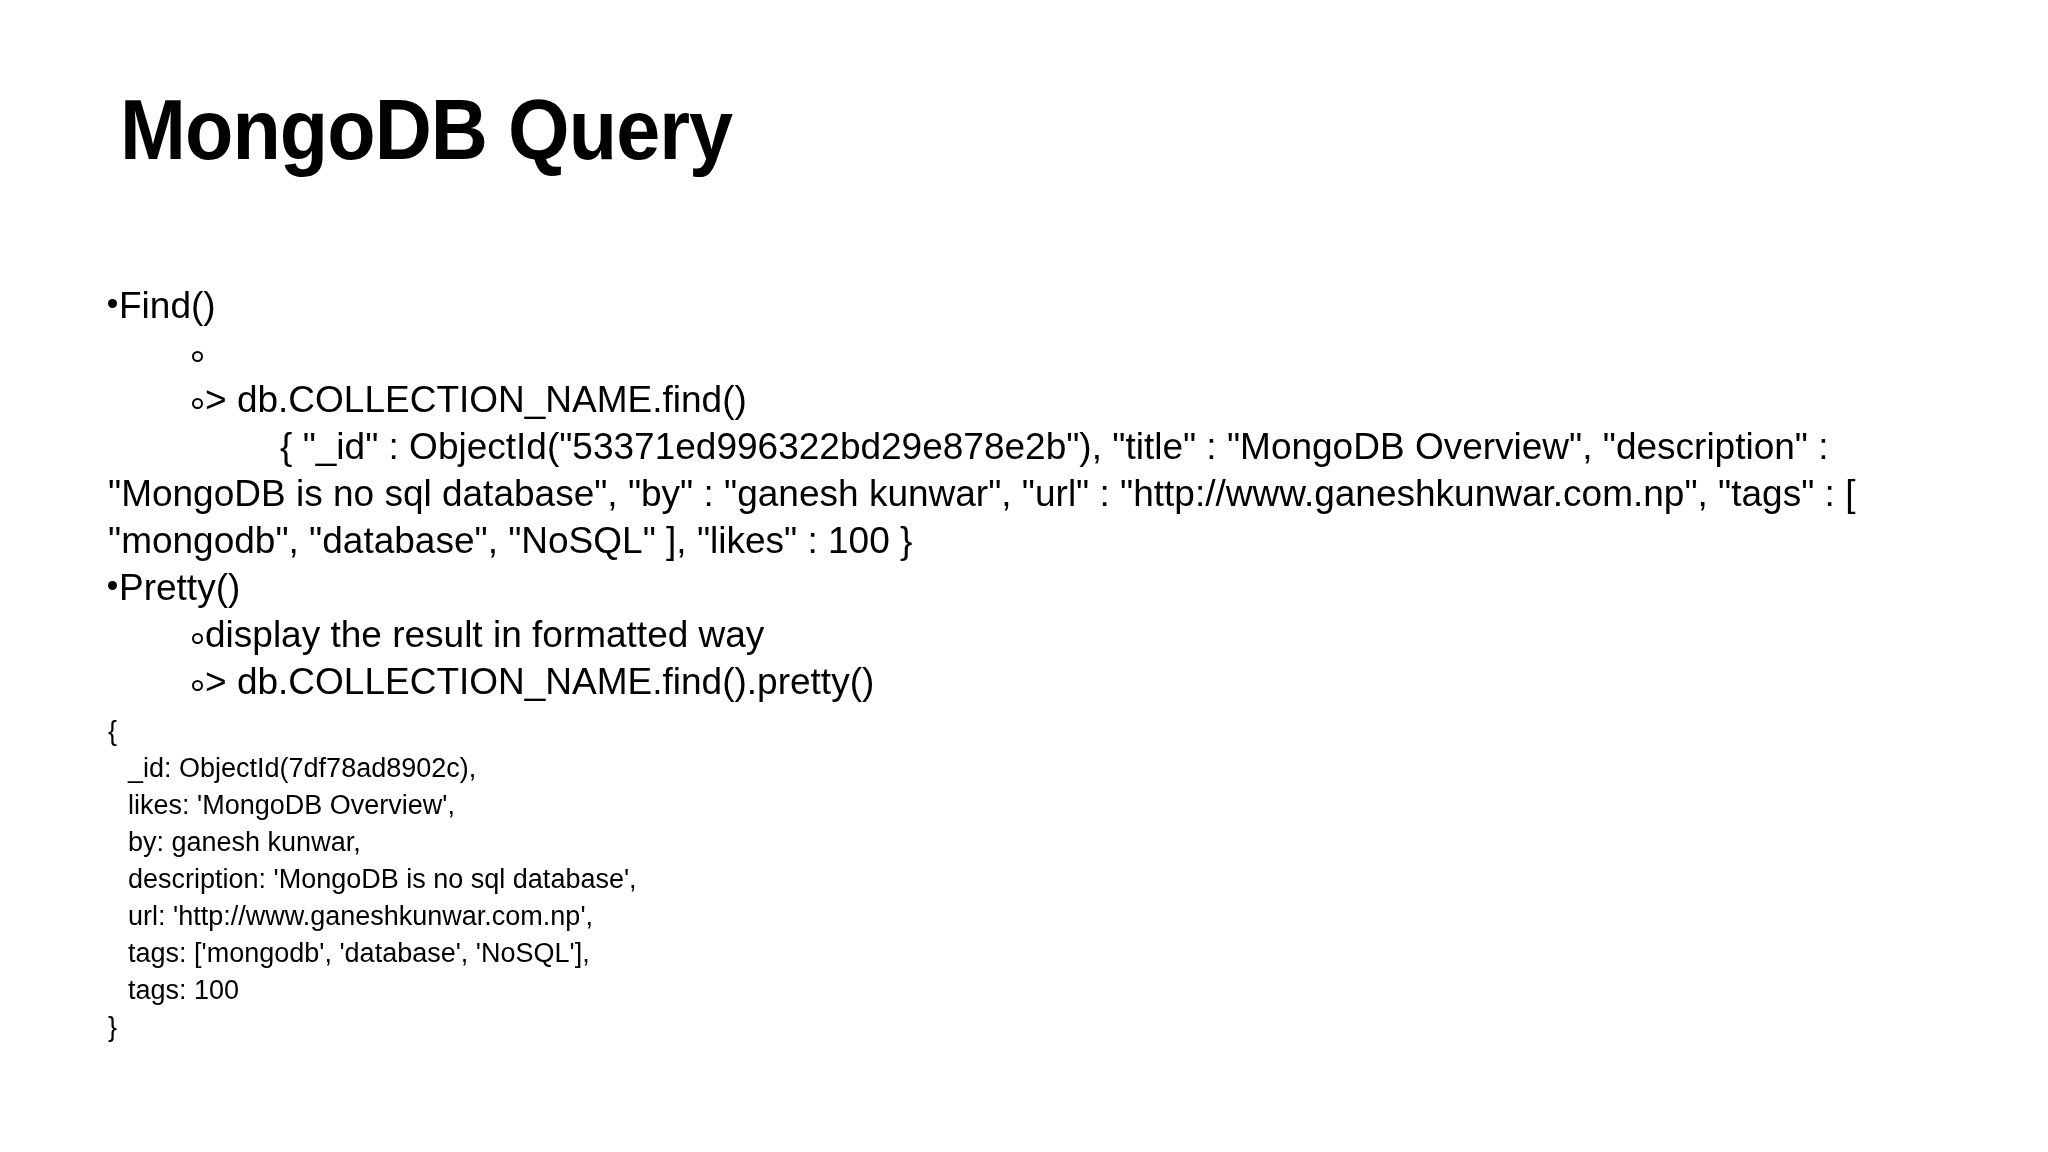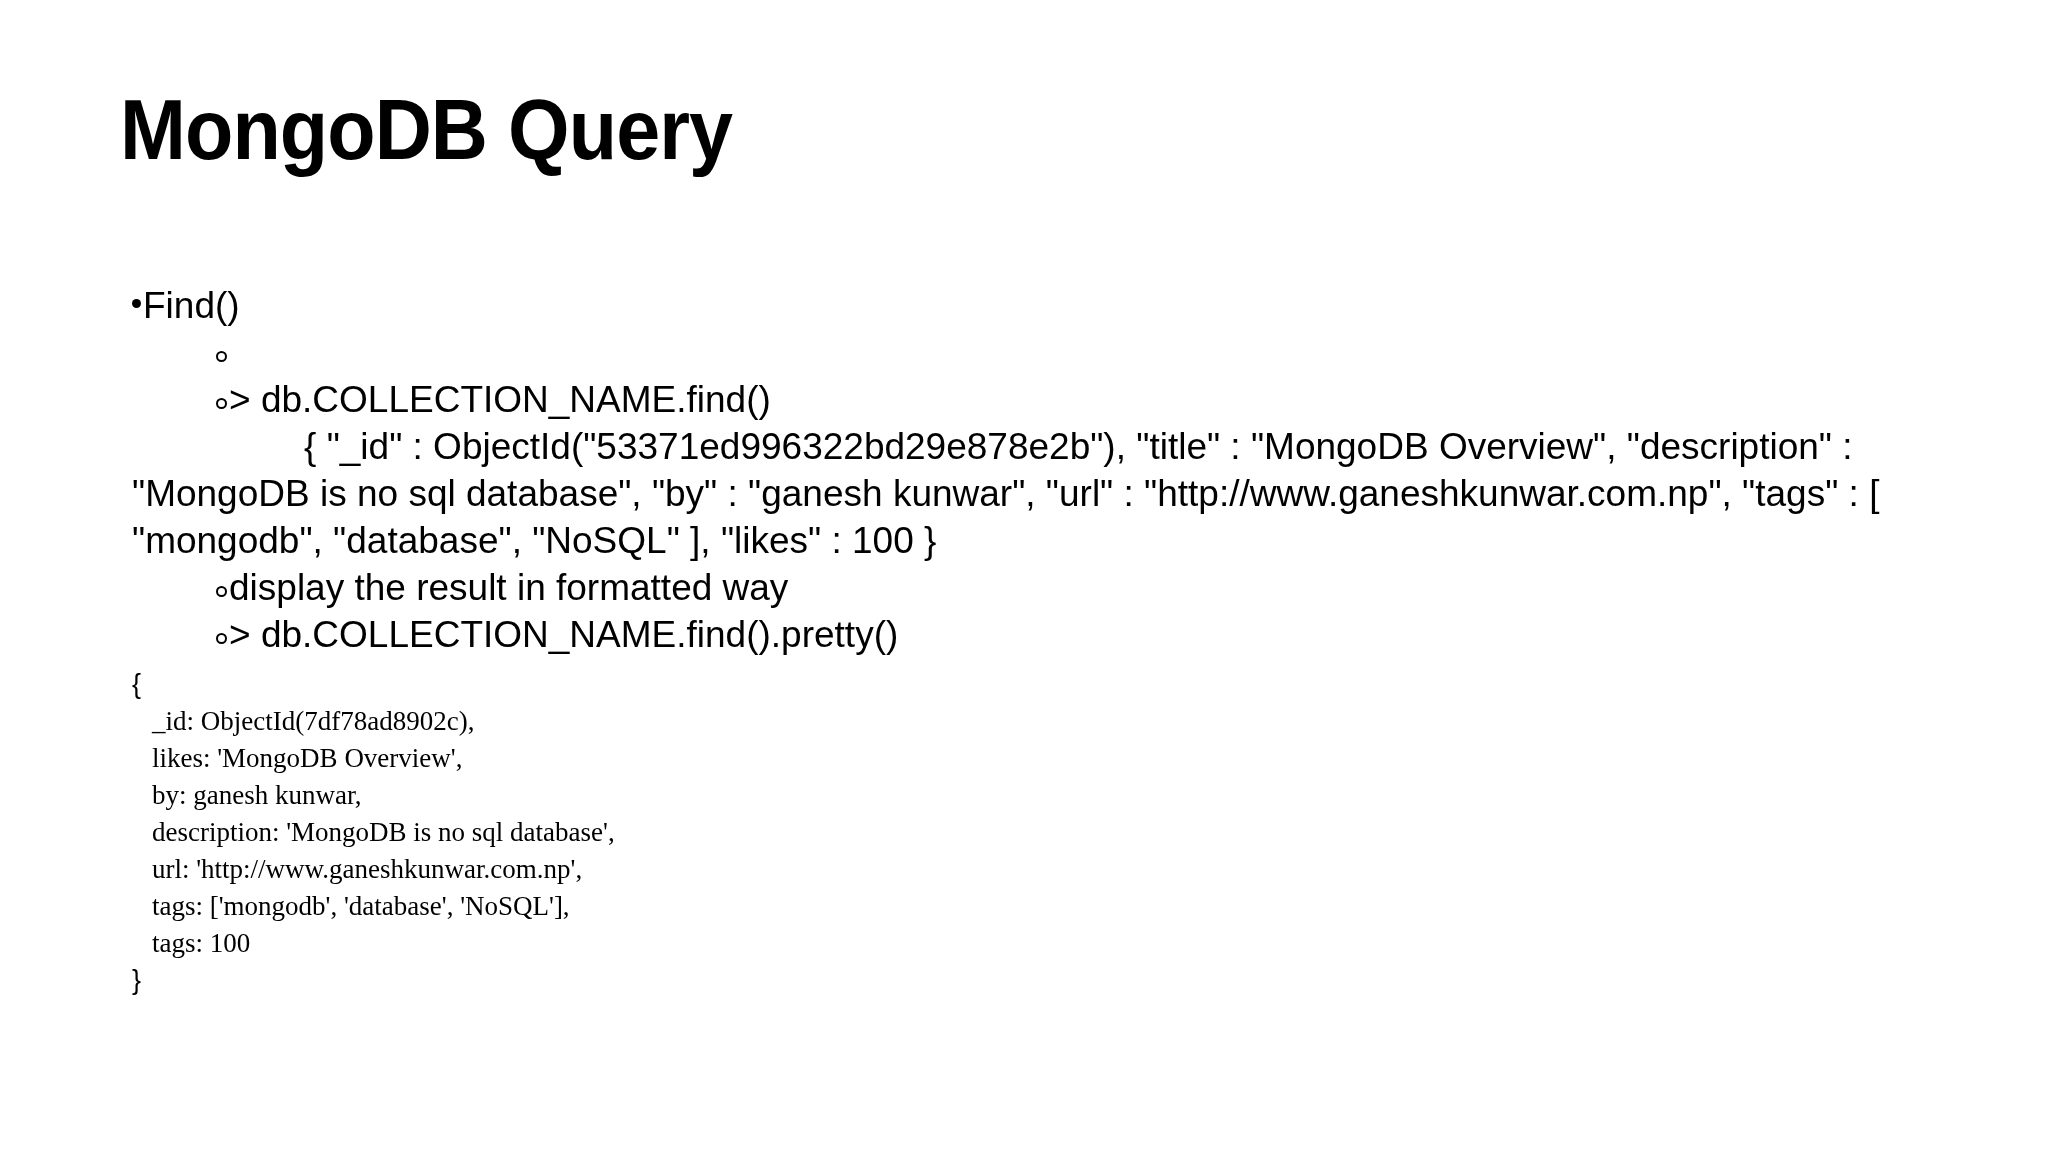--- a/index.html
+++ b/index.html
@@ -33,21 +33,21 @@
     letter-spacing: -1px;
     line-height: 1.05;
     white-space: nowrap;
     transform: scaleX(0.92);
     transform-origin: left top;
   }
 
   
   .body {
     position: absolute;
-    left: 132px;
+    left: 108px;
     top: 282px;
     width: 1810px;
   }
 
   
   .lvl1 {
     display: block;
     font-size: 37px;
     line-height: 47px;
     white-space: nowrap;
@@ -96,21 +96,20 @@
     margin-top: 8px;
     font-size: 27px;
     line-height: 37px;
   }
   .pretty .ln {
     display: block;
     white-space: pre;
   }
   .pretty .ind {
     padding-left: 20px;
-    font-family: Liberation Serif, serif;
   }
 </style>
 </head>
 <body>
 
 <div class="slide">
 
   <div class="title">MongoDB Query</div>
 
   <div class="body">
@@ -122,20 +121,23 @@
     <div class="lvl2">
       <span class="obullet"></span>
     </div>
 
     <div class="lvl2">
       <span class="obullet"></span><span>&gt; db.COLLECTION_NAME.find()</span>
     </div>
 
     <p class="rawdoc">{ "_id" : ObjectId("53371ed996322bd29e878e2b"), "title" : "MongoDB Overview", "description" : "MongoDB is no sql database", "by" : "ganesh kunwar", "url" : "http://www.ganeshkunwar.com.np", "tags" : [  "mongodb",  "database",  "NoSQL" ], "likes" : 100 }</p>
 
+    <div class="lvl1">
+      <span class="bullet"></span><span>Pretty()</span>
+    </div>
 
     <div class="lvl2">
       <span class="obullet"></span><span>display the result in formatted way</span>
     </div>
 
     <div class="lvl2">
       <span class="obullet"></span><span>&gt; db.COLLECTION_NAME.find().pretty()</span>
     </div>
 
     <div class="pretty">

